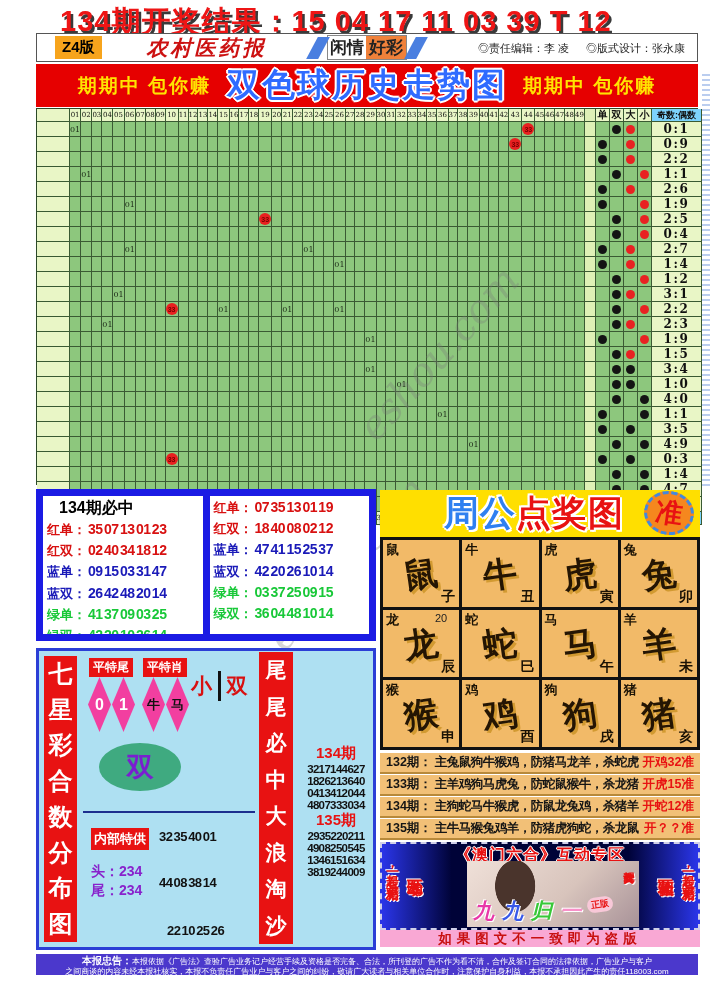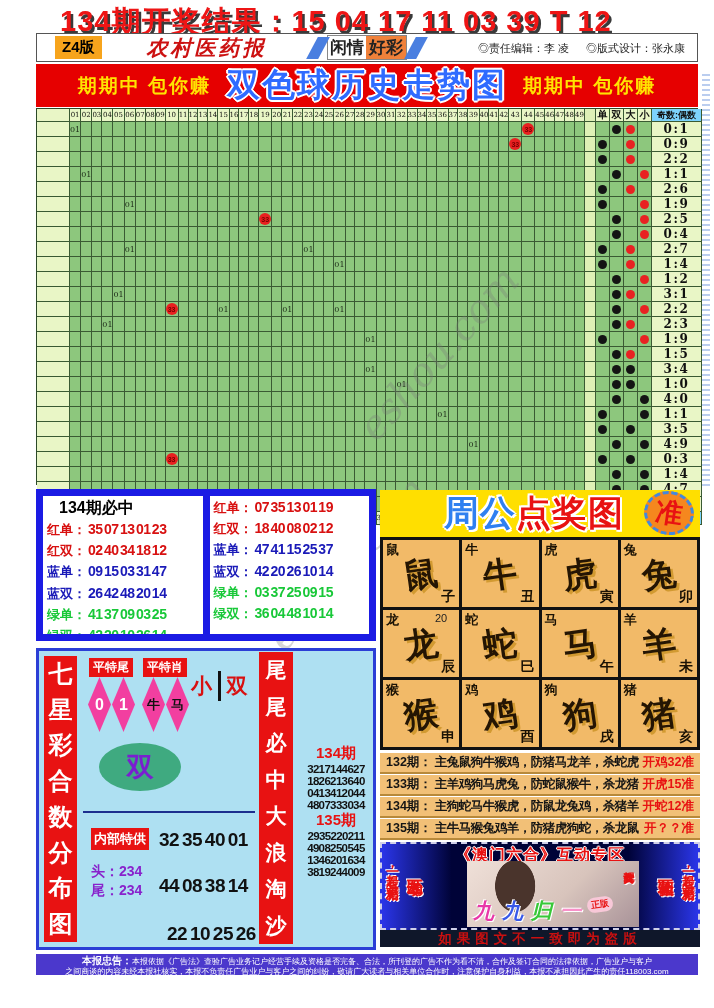--- a/index.html
+++ b/index.html
@@ -95,21 +95,21 @@
     border-radius:8px 8px 4px 4px;display:flex;flex-direction:column;align-items:center;}
   .elem-txt{font-size:12px;font-weight:900;color:#111;margin-top:8px;white-space:nowrap;}
   .honglan{display:flex;align-items:center;font-size:18px;font-weight:900;margin-top:16px;}
   .honglan .h{color:#d81010;} .honglan .l{color:#1a1ab8;}
   .green-ellipse{position:absolute;left:60px;top:92px;width:82px;height:48px;background:#3faa80;
     border-radius:50%;display:flex;align-items:center;justify-content:center;}
   .green-ellipse span{color:#7a1fd0;font-size:27px;font-weight:900;}
   .qx-divider{position:absolute;left:44px;top:160px;width:172px;border-top:2.5px solid #1c2f8e;}
   .neibu{position:absolute;left:52px;top:177px;background:#e81212;color:#fff;
     font-size:13px;font-weight:bold;padding:2px 3px;}
-  .qx-num{position:absolute;font-size:19px;font-weight:900;color:#111;white-space:nowrap;
+  .qx-num{position:absolute;font-size:13px;font-weight:900;color:#111;white-space:nowrap;
     letter-spacing:-0.5px;word-spacing:-2px;}
   .touwei{position:absolute;color:#8822cc;font-size:14px;font-weight:900;white-space:nowrap;}
   .ww-col{position:absolute;left:258px;top:16px;width:78px;height:288px;display:flex;
     flex-direction:column;justify-content:center;align-items:center;}
   .ww-label{color:#e81212;font-size:15px;font-weight:900;}
   .ww-nums{color:#111;font-size:11.5px;font-weight:900;white-space:nowrap;
     letter-spacing:-0.5px;word-spacing:-3px;}
 
   
   .zg-col{position:absolute;left:380px;top:490px;width:320px;}
@@ -154,21 +154,21 @@
       radial-gradient(34px 44px at 28% 38%,#4a342c 0 58%,rgba(0,0,0,0) 60%),
       radial-gradient(16px 20px at 30% 42%,#e8c0a8 0 60%,rgba(0,0,0,0) 62%),
       linear-gradient(135deg,#efe0d8 0%,#d8c4bc 55%,#a89298 100%);}
   .photo-title{position:absolute;left:6px;bottom:2px;display:flex;gap:8px;
     font-family:"DejaVu Serif",serif;font-size:21px;font-weight:900;font-style:italic;}
   .photo-title span{text-shadow:1px 1px 0 #fff,-1px -1px 0 #fff;}
   .photo-side{position:absolute;right:3px;top:2px;writing-mode:vertical-rl;
     color:#e81212;font-size:11px;font-weight:900;text-shadow:1px 1px 0 #fff;}
   .photo-badge{position:absolute;right:26px;top:36px;background:#f8c8d8;border-radius:8px;
     color:#e81212;font-size:9px;font-weight:bold;padding:1px 4px;transform:rotate(-8deg);}
-  .macau-note{height:17px;background:#0f172a;color:#c81010;font-size:13.5px;font-weight:900;
+  .macau-note{height:17px;background:#f9a8d4;color:#c81010;font-size:13.5px;font-weight:900;
     letter-spacing:5px;display:flex;align-items:center;justify-content:center;}
 
   
   .footer-bar{position:absolute;left:36px;top:954px;width:662px;height:21px;background:#4b38cc;
     color:#fff;text-align:center;box-sizing:border-box;padding-top:2px;}
   .footer-bar div{font-size:8px;line-height:9.5px;white-space:nowrap;}
   .foot-prefix{font-weight:bold;font-size:10px;}
 </style>
 </head>
 <body>
@@ -2034,21 +2034,21 @@
       </div>
     <div class="ww-col">
         <div class="ww-label">134期</div>
         <div class="ww-nums">32 17 14 46 27</div>
         <div class="ww-nums">18 26 21 36 40</div>
         <div class="ww-nums">04 13 41 20 44</div>
         <div class="ww-nums">48 07 33 30 34</div>
         <div class="ww-label">135期</div>
         <div class="ww-nums">29 35 22 02 11</div>
         <div class="ww-nums">49 08 25 05 45</div>
-        <div class="ww-nums">13 46 20 16 34</div>
+        <div class="ww-nums">13 46 15 16 34</div>
         <div class="ww-nums">38 19 24 40 09</div>
       </div>
   </div>
 
   <div class="zg-col">
     <div class="zg-banner">
       <div class="zg-title">
         <span class="zg-blue">周公</span><span class="zg-red">点奖图</span>
       </div>
       <div class="zg-badge">

